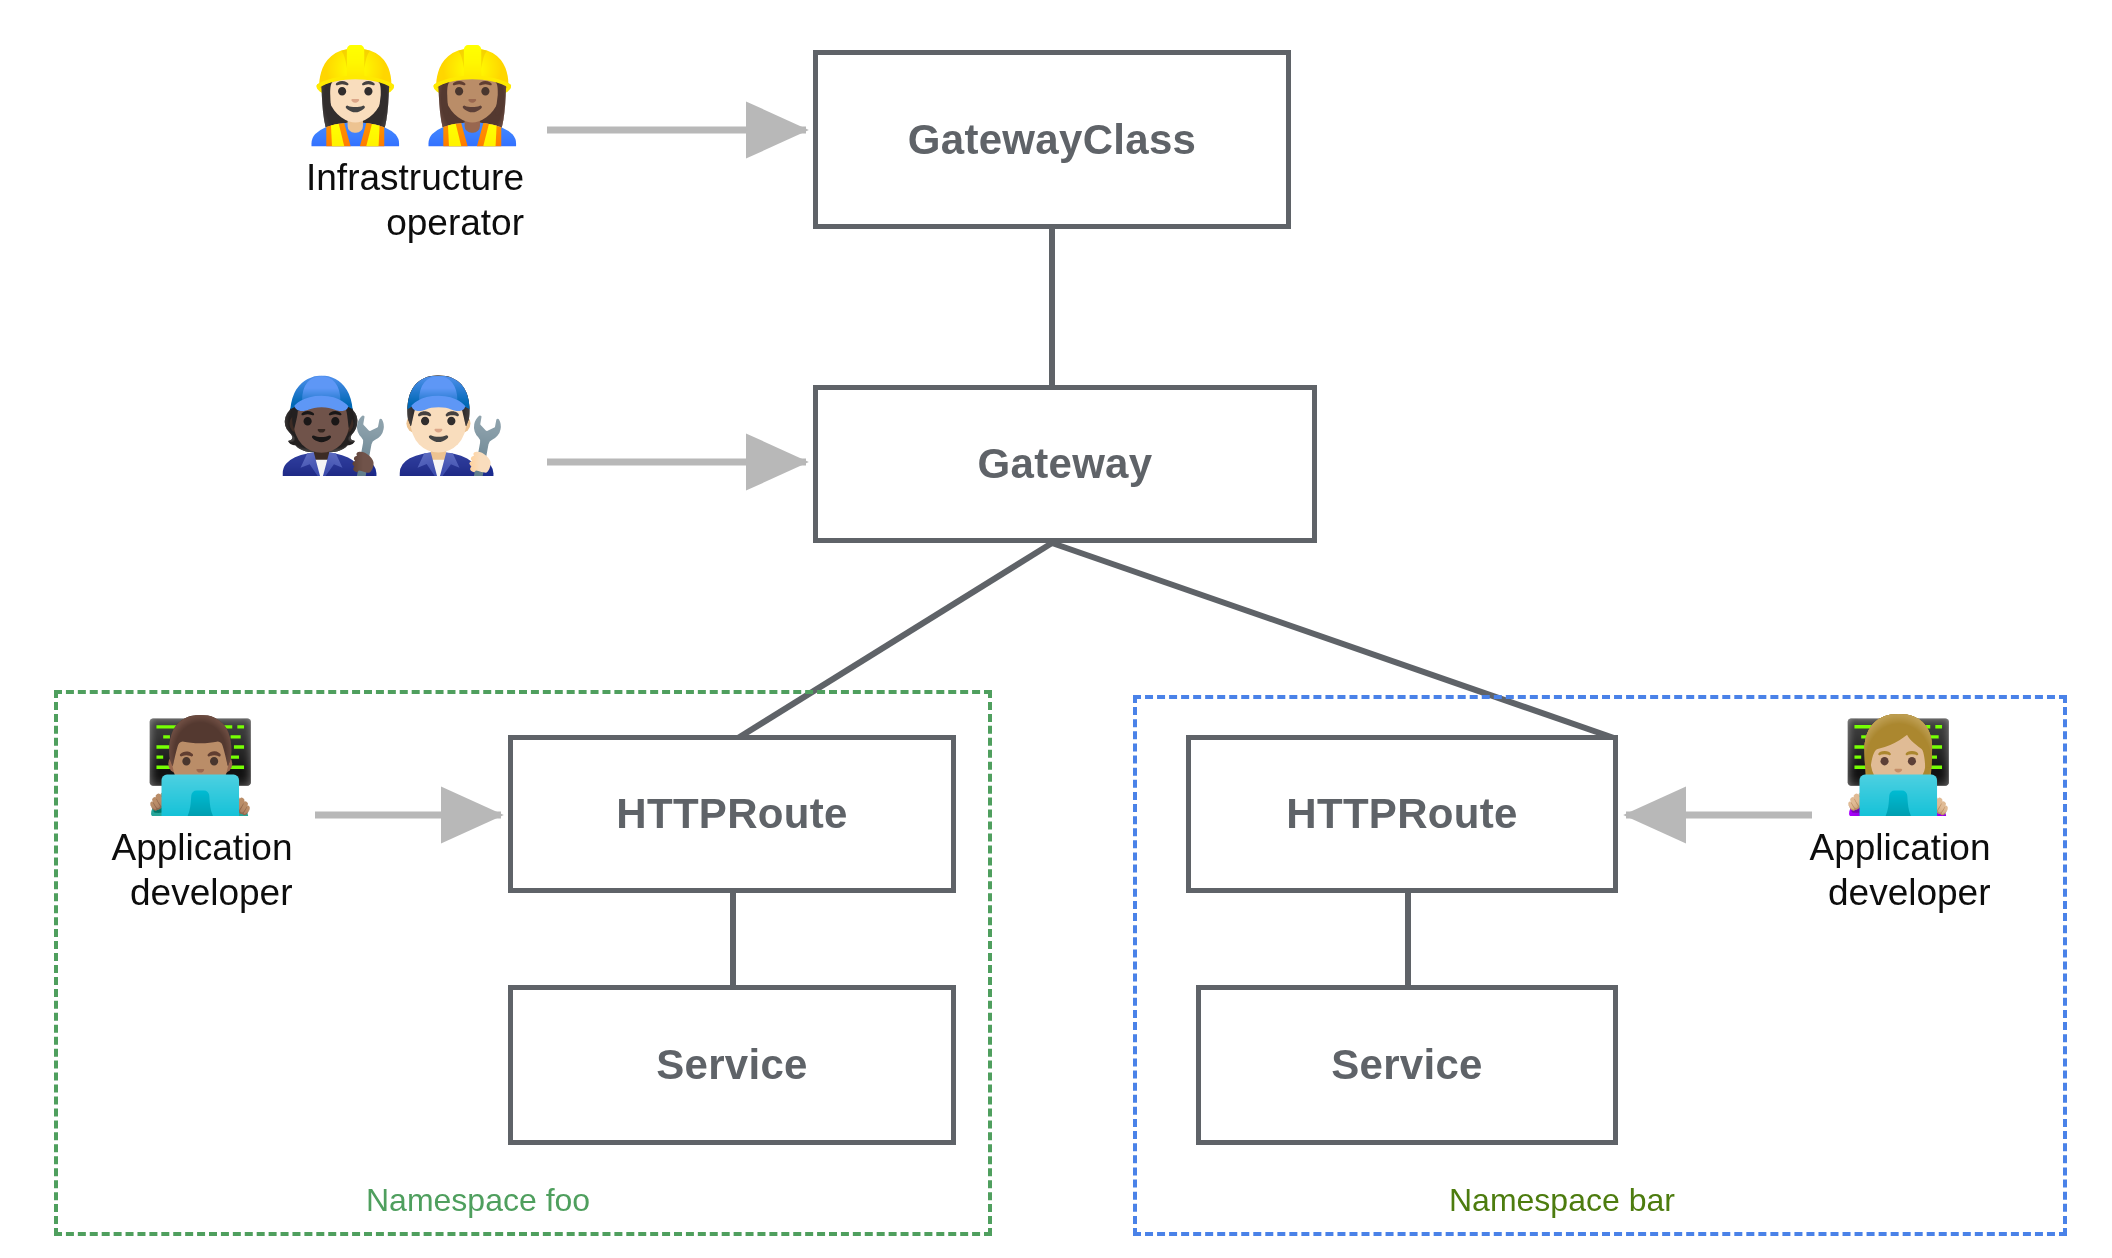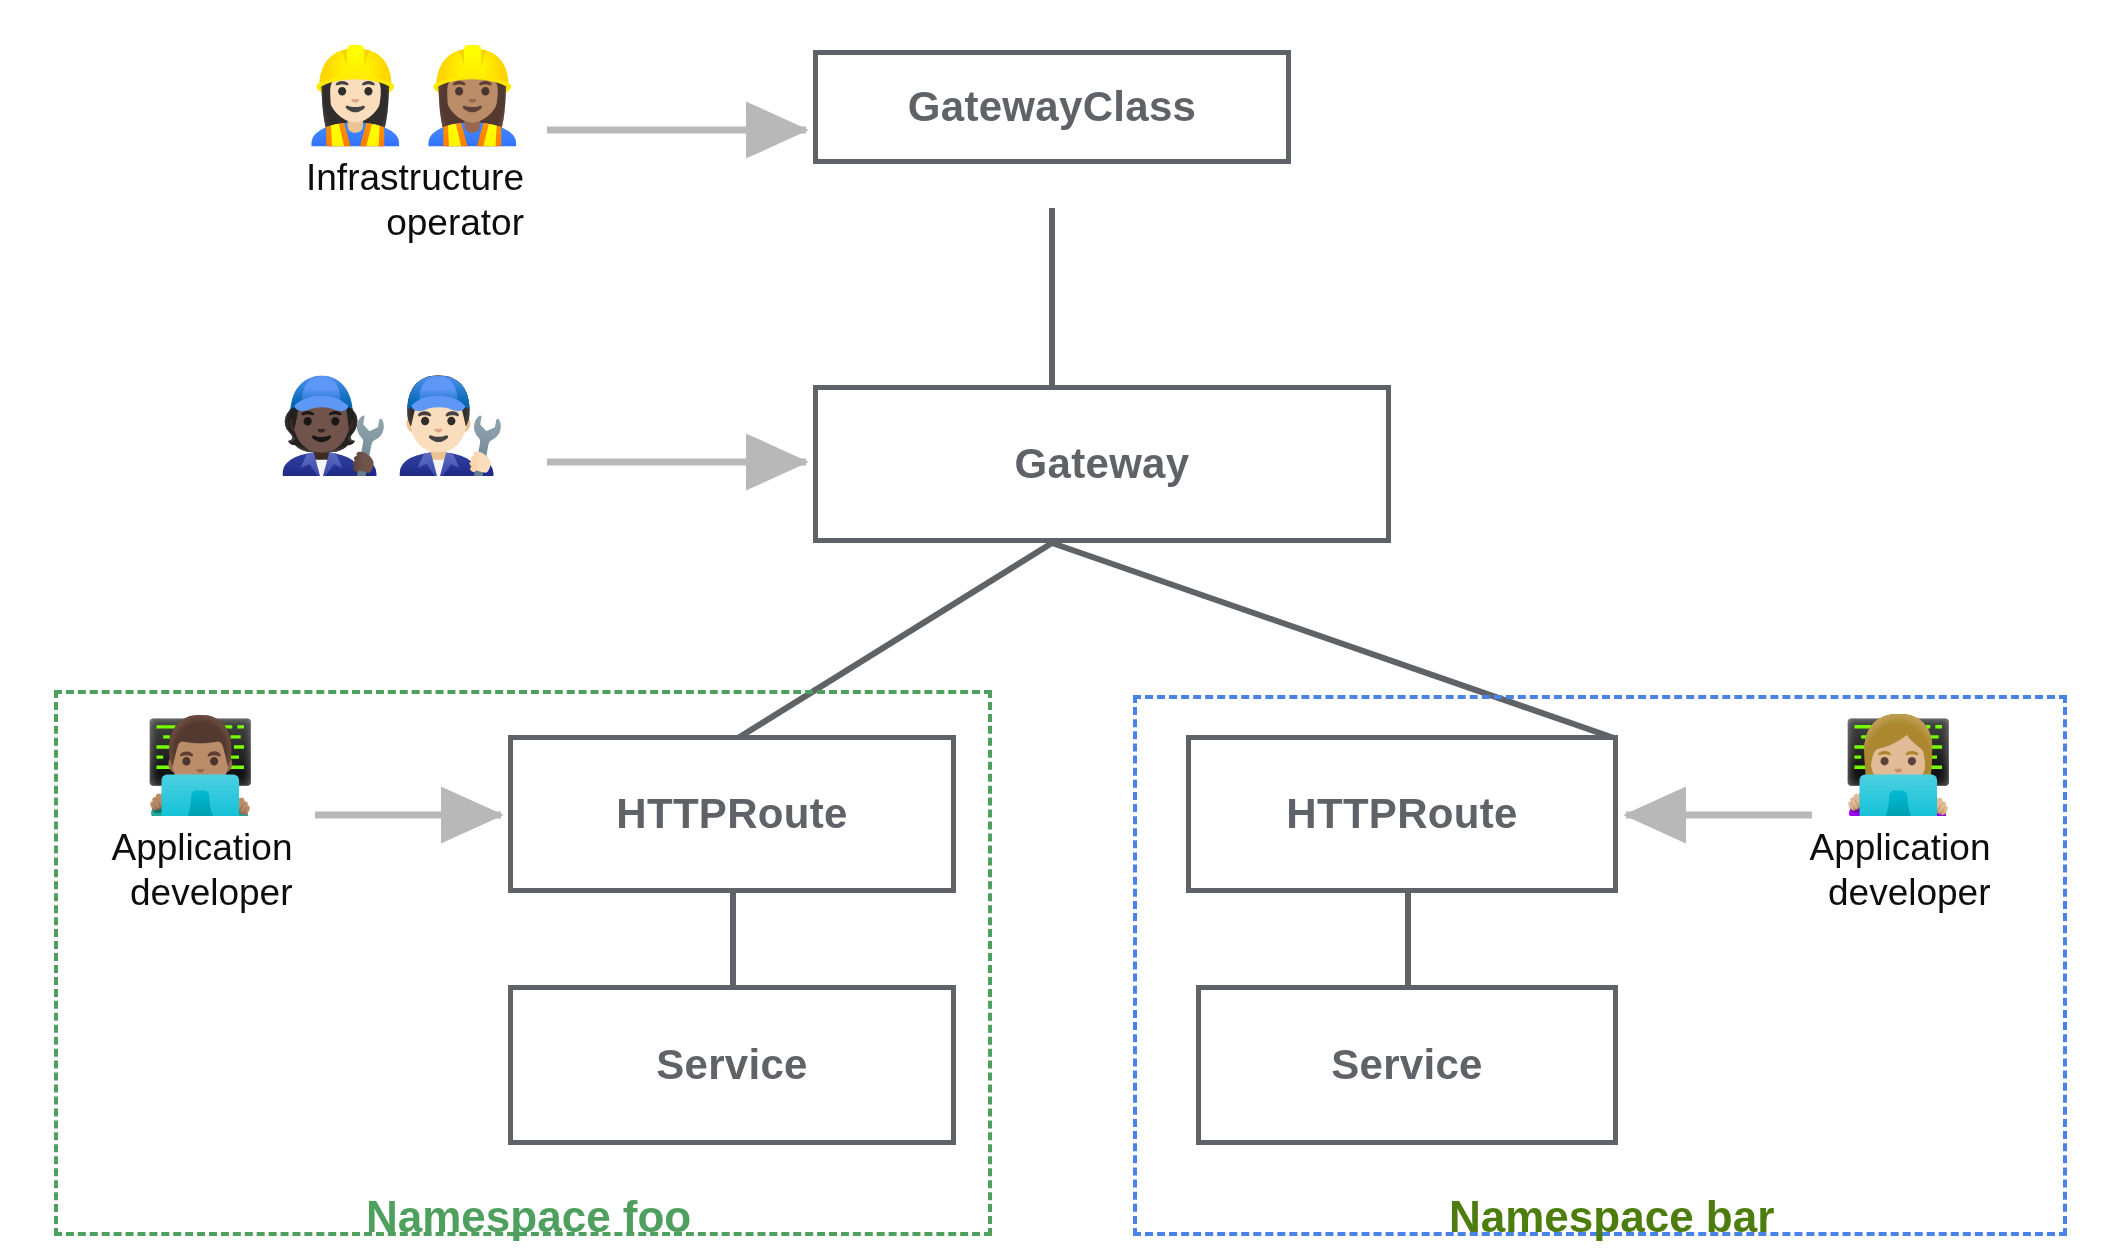--- a/index.html
+++ b/index.html
@@ -39,22 +39,22 @@
     justify-content: center;
   }
   .res-label {
     font-family: "Liberation Sans", sans-serif;
     font-weight: bold;
     font-size: 42px;
     color: #5f6368;
     letter-spacing: 0.3px;
     white-space: nowrap;
   }
-  #box-gatewayclass { left: 813px;  top: 50px;   width: 478px; height: 114px; }
-  #box-gateway      { left: 813px;  top: 385px;  width: 578px; height: 158px; }
+  #box-gatewayclass { left: 813px;  top: 50px;   width: 478px; height: 179px; }
+  #box-gateway      { left: 813px;  top: 385px;  width: 504px; height: 158px; }
   #box-httproute-foo{ left: 508px;  top: 735px;  width: 448px; height: 158px; }
   #box-service-foo  { left: 508px;  top: 985px;  width: 448px; height: 160px; }
   #box-httproute-bar{ left: 1186px; top: 735px;  width: 432px; height: 158px; }
   #box-service-bar  { left: 1196px; top: 985px;  width: 422px; height: 160px; }
 
   
   .namespace {
     position: absolute;
     box-sizing: border-box;
     background: transparent;
@@ -63,24 +63,23 @@
     left: 54px;  top: 690px;  width: 938px; height: 546px;
     border: 4px dashed #4f9f5e;
   }
   #ns-bar {
     left: 1133px; top: 695px; width: 934px; height: 541px;
     border: 4px dashed #4a82e8;
   }
   .ns-label {
     position: absolute;
     font-family: "Liberation Sans", sans-serif;
-    font-weight: bold;
-    font-size: 44px;
+    font-weight: normal;
+    font-size: 32px;
     white-space: nowrap;
-    margin-top: 10px;
   }
   #ns-foo-label {
     left: 366px; top: 1182px;
     color: #4f9f5e;
   }
   #ns-bar-label {
     left: 1449px; top: 1182px;
     color: #4d7c0f;
   }
 

